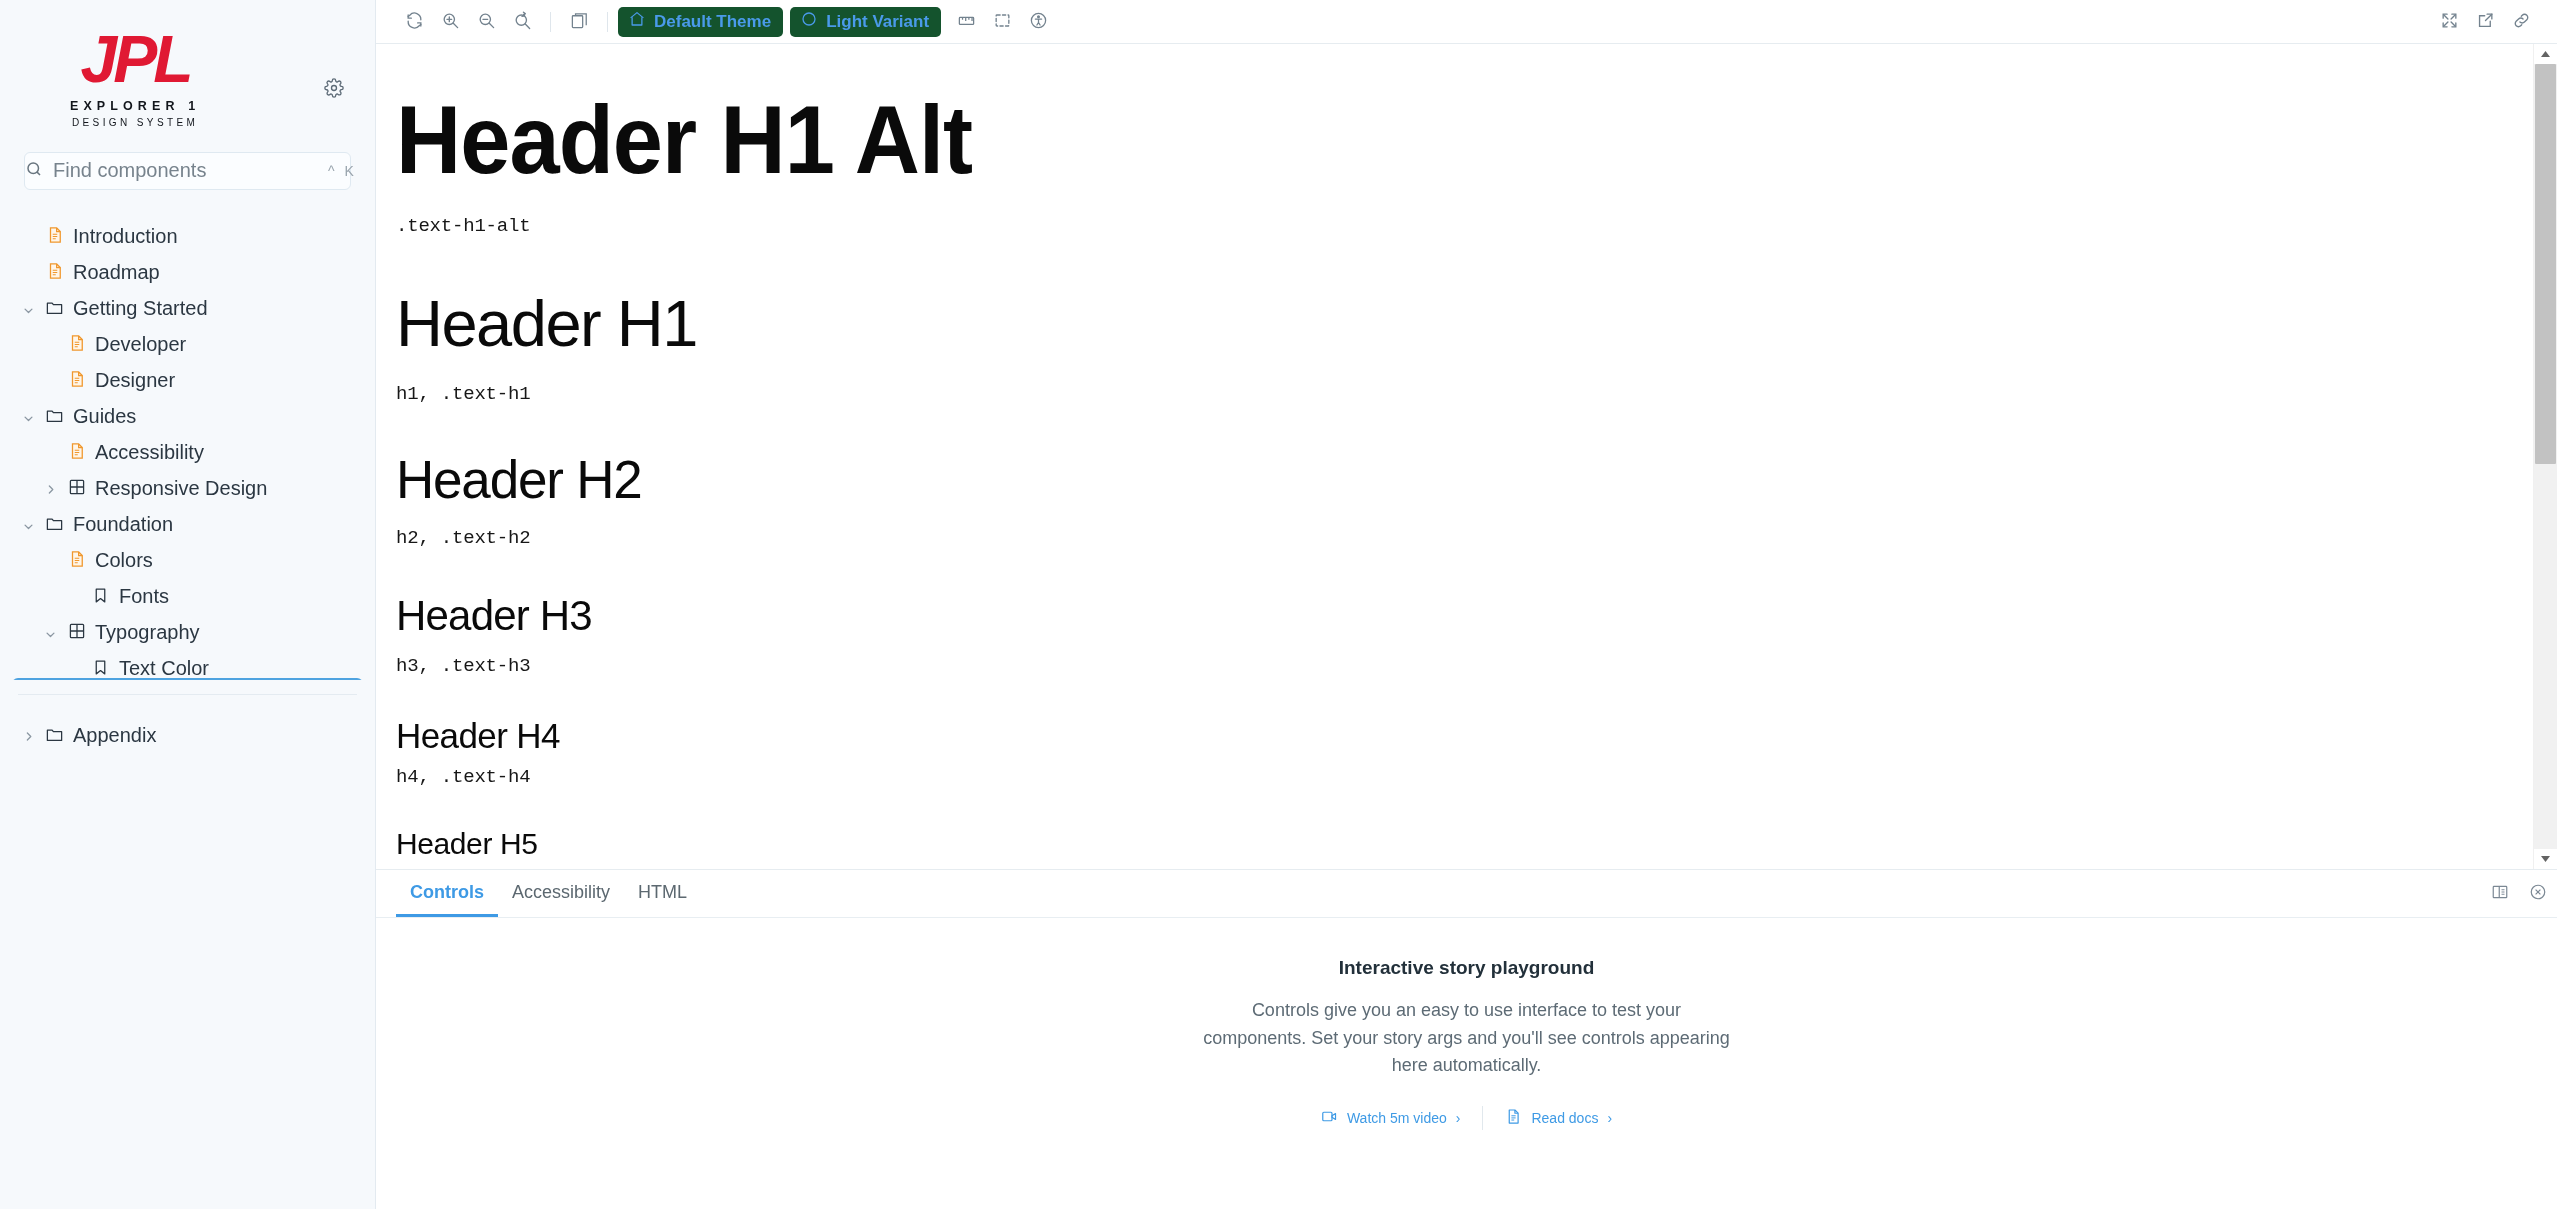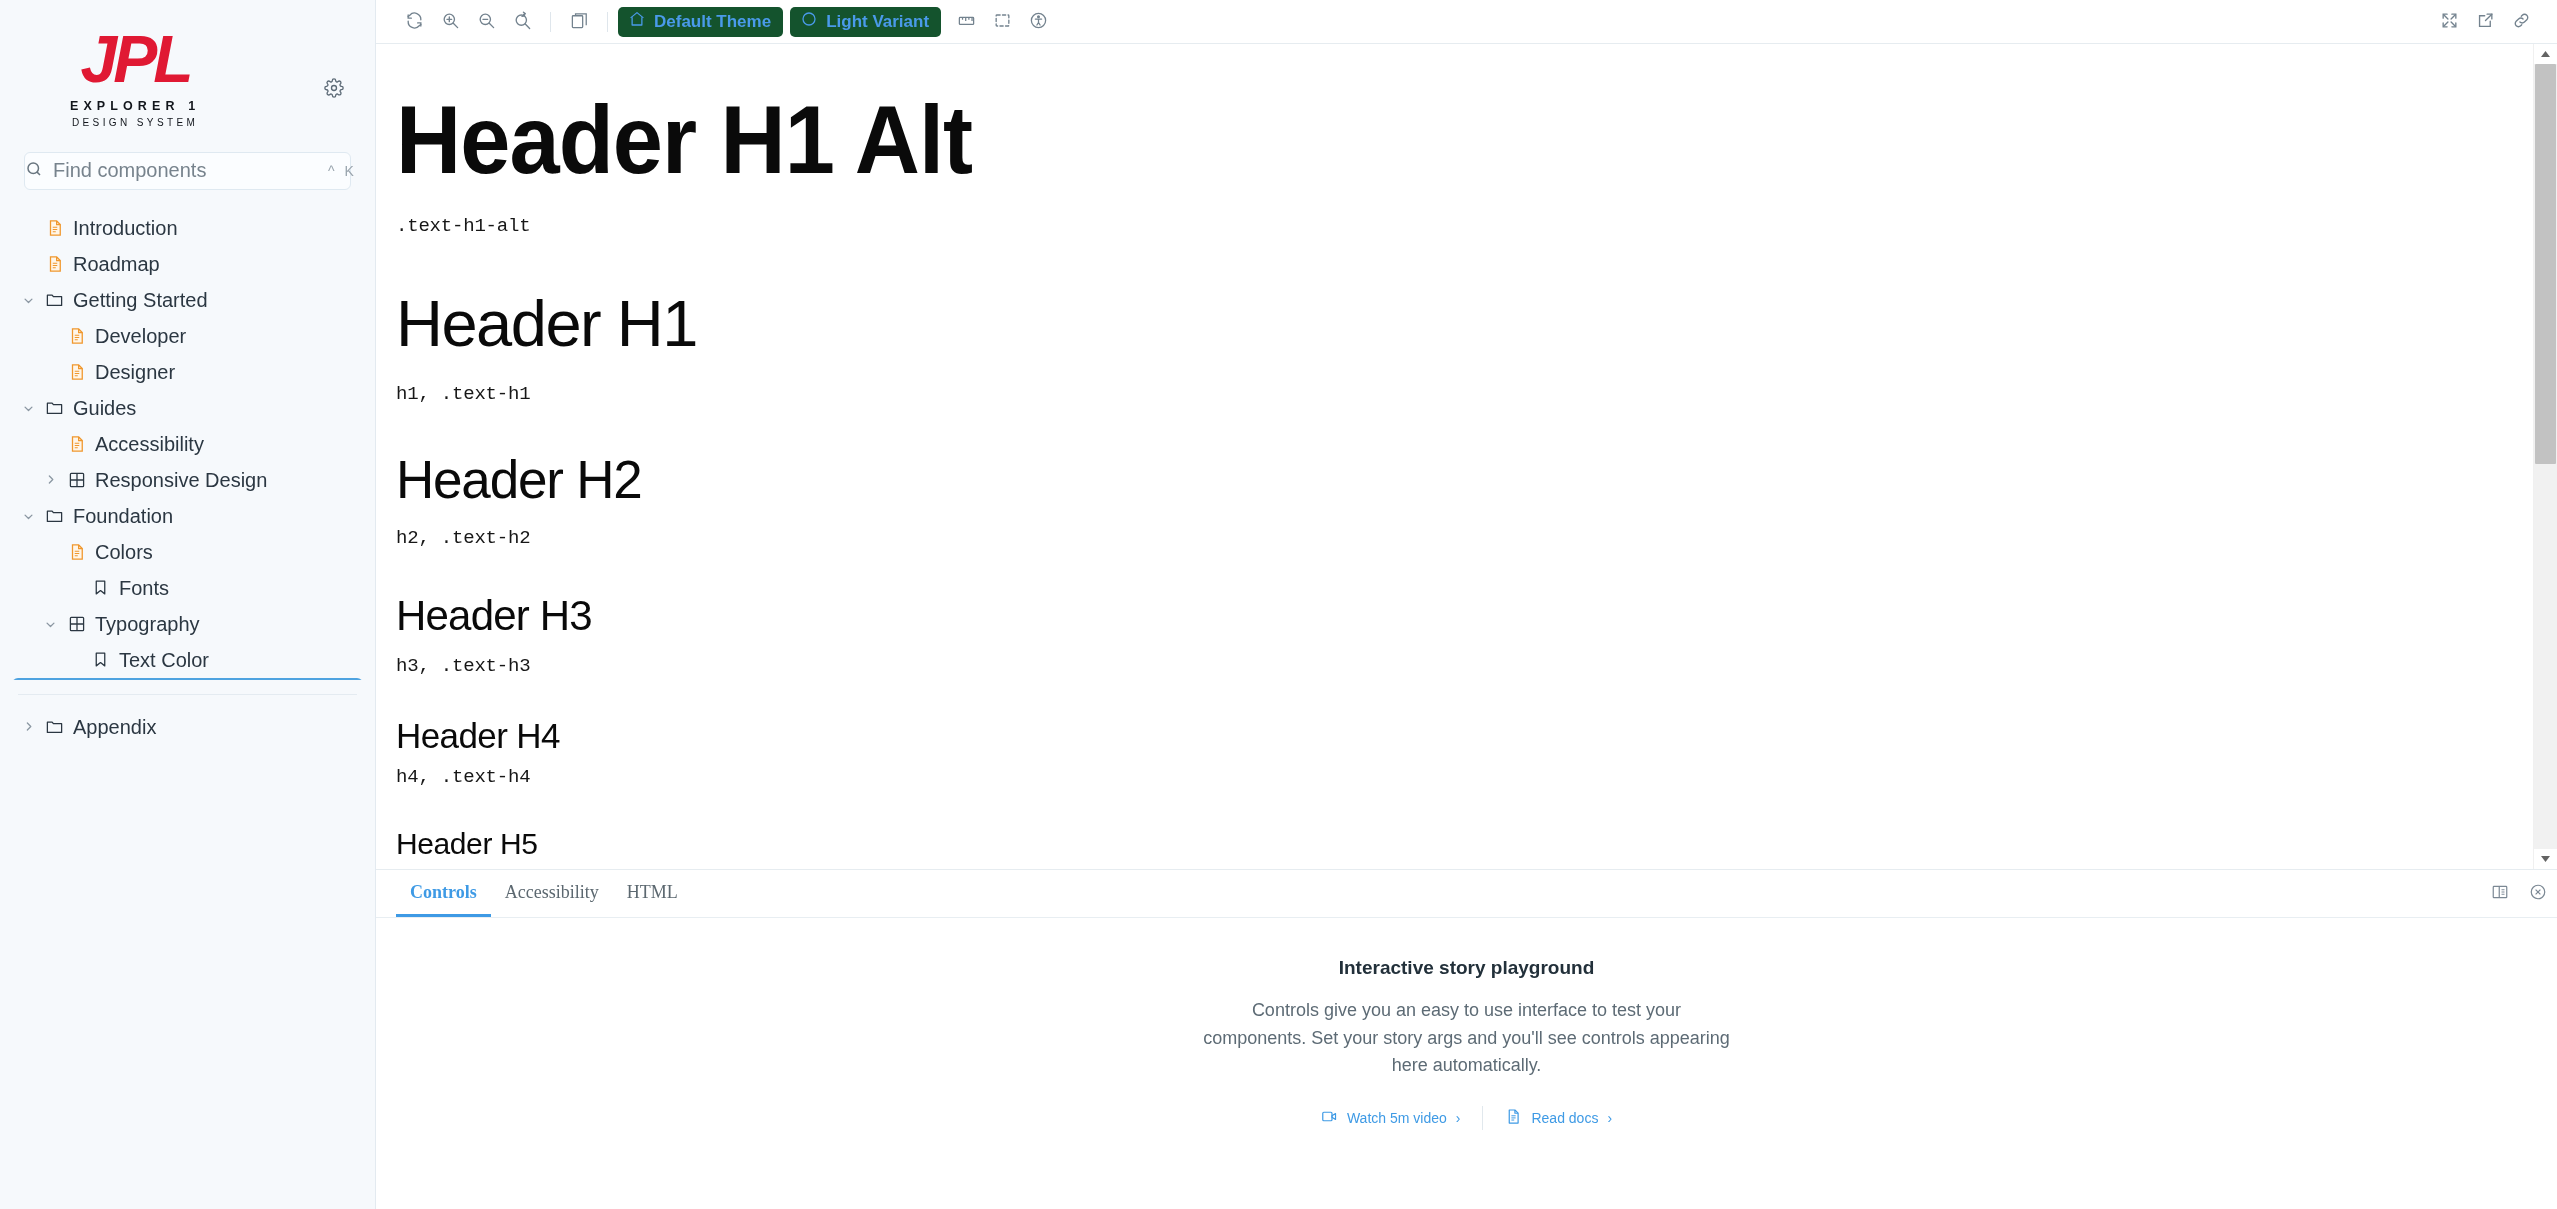--- a/index.html
+++ b/index.html
@@ -58,21 +58,21 @@
     flex: 1; border: none; outline: none; background: transparent;
     font-family: "Liberation Sans", sans-serif; font-size: 20px;
     color: #30383e;
   }
   .search-box input::placeholder { color: #77838d; }
   .kbd { font-size: 14px; color: #9aa5ae; letter-spacing: 3px; white-space: nowrap; }
 
   
   .tree { margin-top: 20px; flex: 1; overflow: hidden; padding-bottom: 6px; }
   .node {
-    display: flex; align-items: center;
+    display: flex; align-items: flex-end;
     height: 36px; gap: 8px;
     margin: 0 12px; padding-left: 8px;
     border-radius: 6px; cursor: pointer;
     white-space: nowrap;
   }
   .node .label {
     font-size: 20px; color: #2b3742; line-height: 1;
   }
   .node.selected { background: #4ea3e0; }
   .chev {
@@ -166,21 +166,21 @@
   .panel-tabs {
     height: 48px; flex: 0 0 48px;
     display: flex; align-items: stretch;
     border-bottom: 1px solid #e8eef2;
     padding-left: 20px;
   }
   .ptab {
     display: flex; align-items: center; padding: 0 14px;
     font-size: 18px; color: #5c6870; cursor: pointer;
     background: none; border: none; border-bottom: 3px solid transparent;
-    font-family: Liberation Serif, serif;
+    font-family: Liberation Sans, sans-serif;
   }
   .ptab.active { color: #3e9ae5; border-bottom-color: #3e9ae5; font-weight: bold; }
   .ptabs-spacer { flex: 1; }
   .ptab-icon {
     width: 38px; display: flex; align-items: center; justify-content: center;
     cursor: pointer; color: #7b8894; background: none; border: none;
   }
   .panel-body {
     flex: 1; display: flex; flex-direction: column;
     align-items: center; justify-content: center;

